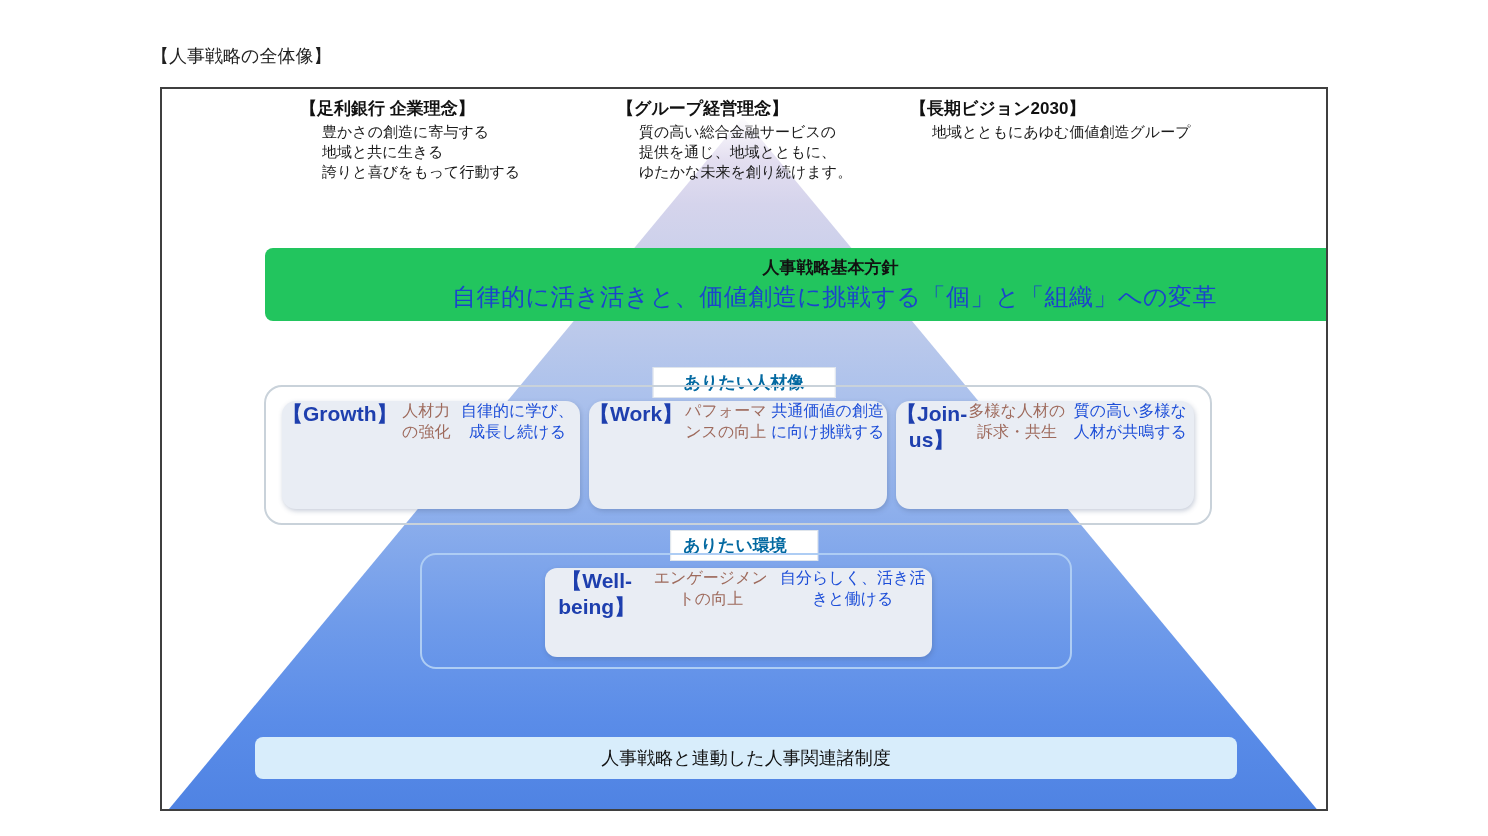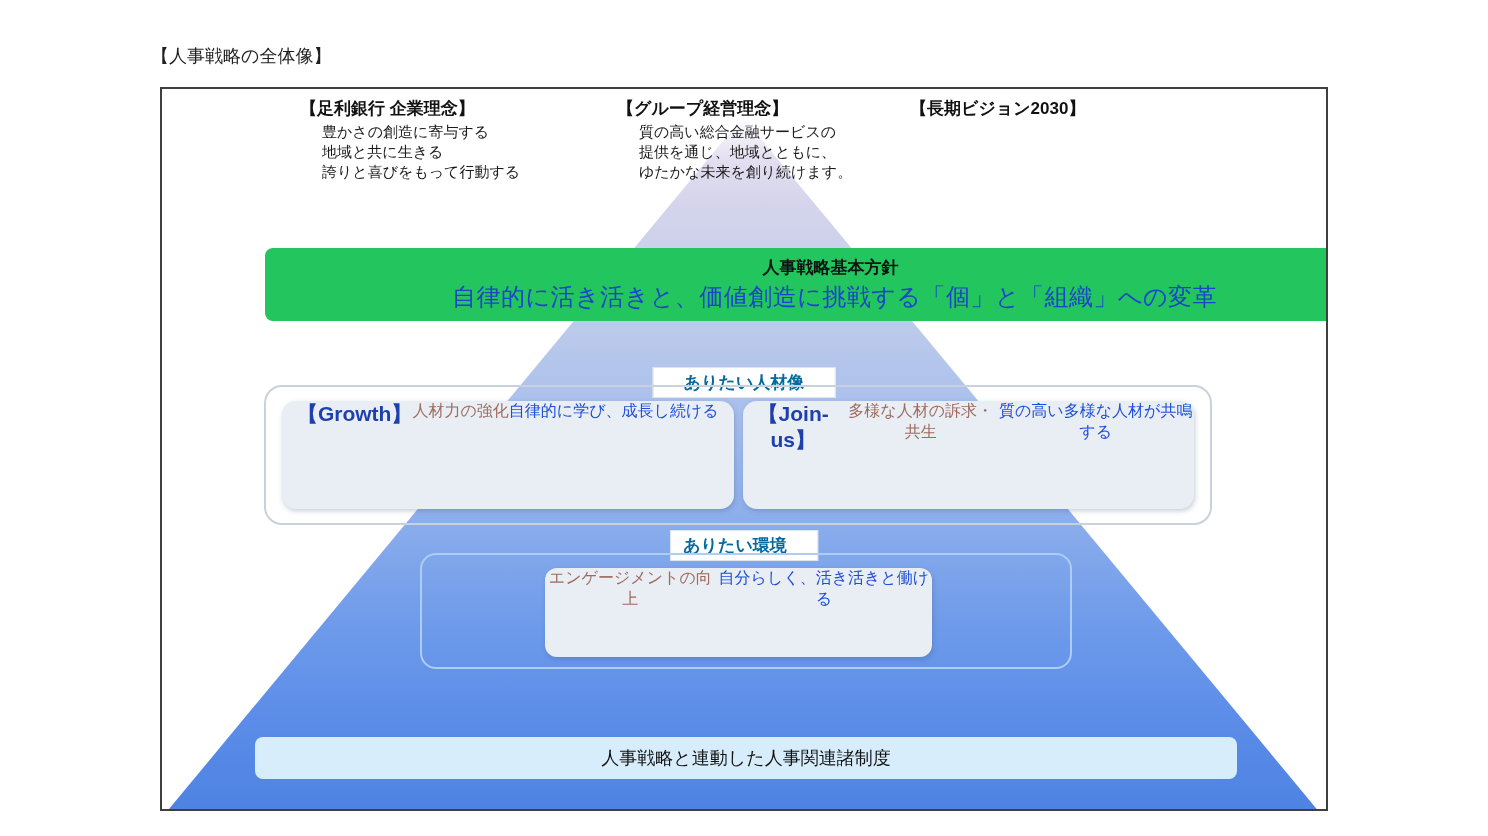--- a/index.html
+++ b/index.html
@@ -90,46 +90,55 @@
     <div class="phil-title">【グループ経営理念】</div>
     <div class="phil-lines">
       <div>質の高い総合金融サービスの</div>
       <div>提供を通じ、地域とともに、</div>
       <div>ゆたかな未来を創り続けます。</div>
     </div>
   </div>
 
   <div class="phil phil-3">
     <div class="phil-title">【長期ビジョン2030】</div>
+    <div class="phil-lines">
+      <div>地域とともにあゆむ価値創造グループ</div>
+    </div>
   </div>
 
   <div class="policy-band">
     <div class="policy-label">人事戦略基本方針</div>
     <div class="policy-headline">自律的に活き活きと、価値創造に挑戦する「個」と「組織」への変革</div>
   </div>
 
   <div class="section-label label-talent">ありたい人材像</div>
 
   <div class="talent-container">
     <div class="card">
       <div class="card-title">【Growth】</div>
       <div class="card-subtitle">人材力の強化</div>
       <div class="card-body">自律的に学び、成長し続ける</div>
     </div>
     <div class="card">
+      <div class="card-title">【Work】</div>
+      <div class="card-subtitle">パフォーマンスの向上</div>
+      <div class="card-body">共通価値の創造に向け挑戦する</div>
+    </div>
+    <div class="card">
       <div class="card-title">【Join-us】</div>
       <div class="card-subtitle">多様な人材の訴求・共生</div>
       <div class="card-body">質の高い多様な人材が共鳴する</div>
     </div>
   </div>
 
   <div class="section-label label-env">ありたい環境</div>
 
   <div class="env-container"></div>
 
   <div class="card wellbeing-card">
+    <div class="card-title">【Well-being】</div>
     <div class="card-subtitle">エンゲージメントの向上</div>
     <div class="card-body">自分らしく、活き活きと働ける</div>
   </div>
 
 
   <div class="systems-band">人事戦略と連動した人事関連諸制度</div>
 </div>
 
 </body></html>

